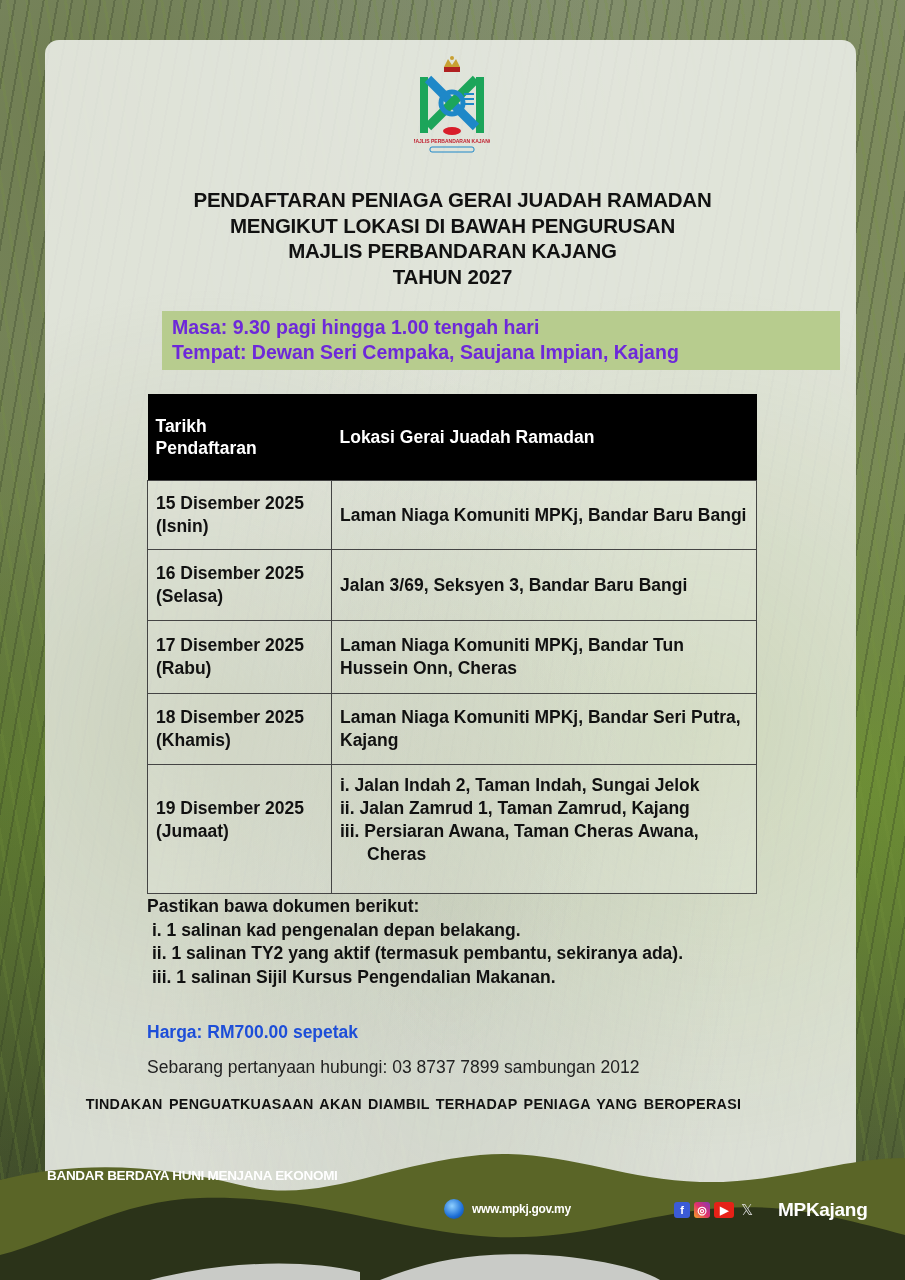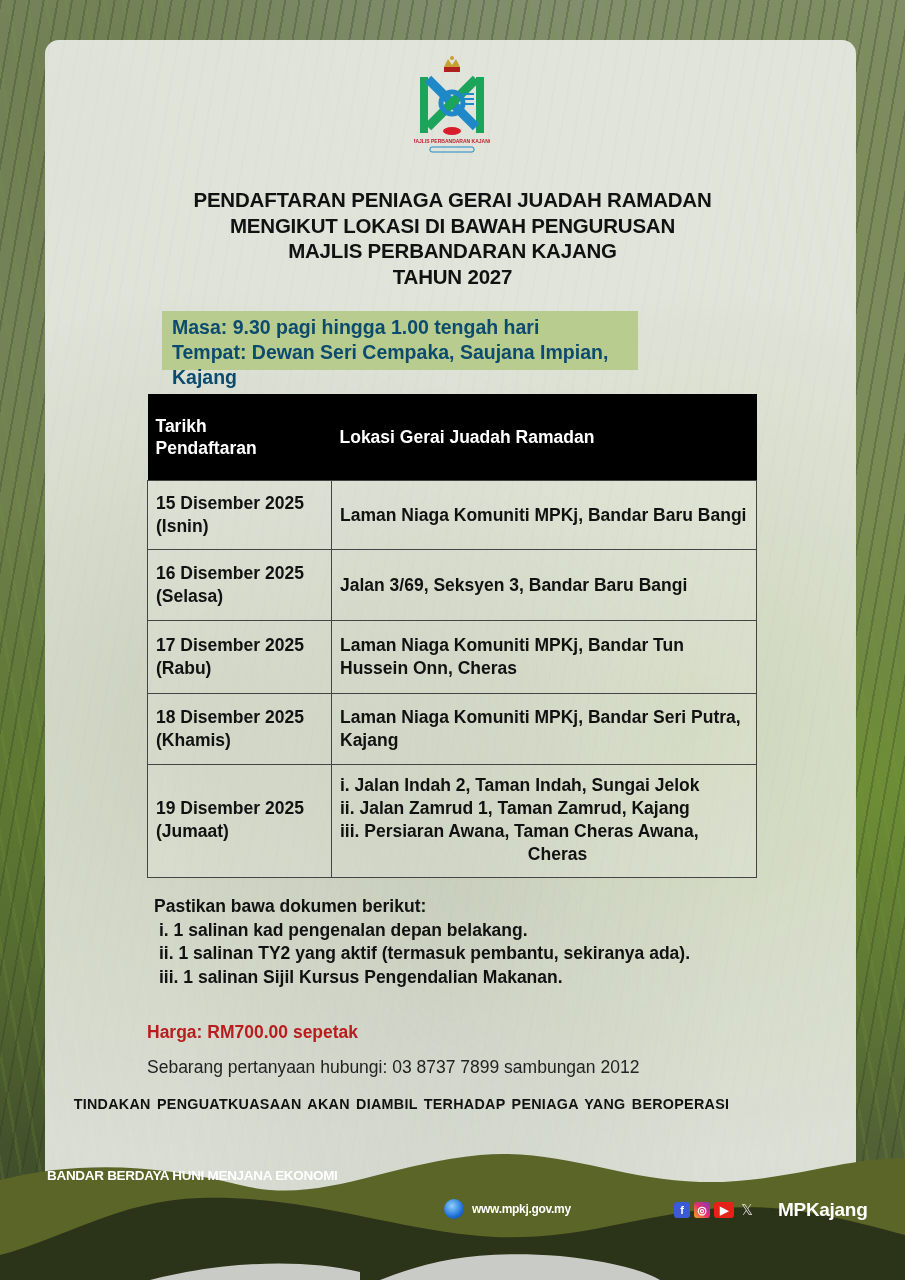--- a/index.html
+++ b/index.html
@@ -36,57 +36,57 @@
   }
   .logo {
     position: absolute; left: 414px; top: 55px; width: 76px; height: 105px;
   }
   .title {
     position: absolute; left: 0; width: 905px; top: 187px;
     text-align: center; font-weight: bold; font-size: 20.5px; line-height: 25.5px;
     color: #111; letter-spacing: -0.2px;
   }
   .info-box {
-    position: absolute; left: 162px; top: 311px; width: 476px; height: 59px;
+    position: absolute; left: 162px; top: 311px; width: 678px; height: 59px;
     background: #b7cc8e; padding: 4px 10px; box-sizing: border-box;
-    font-weight: bold; font-size: 19.5px; line-height: 25px; color: #0c4a6e;
+    font-weight: bold; font-size: 19.5px; line-height: 25px; color: #6d28d9;
   }
   table.schedule {
     position: absolute; left: 147px; top: 394px; width: 610px;
     border-collapse: collapse; font-size: 17.5px; font-weight: bold; color: #111;
   }
   table.schedule th {
     background: #000; color: #fff; text-align: left; font-weight: bold;
     height: 86px; padding: 0 8px; vertical-align: middle; font-size: 17.5px; line-height: 22px;
   }
   table.schedule th:first-child { width: 168px; margin-left: 24px; }
   table.schedule td {
     border: 1.5px solid #444; padding: 8px 8px; vertical-align: middle; line-height: 23px;
     background: rgba(255,255,255,0.15);
   }
   table.schedule tr.r1 td { height: 52px; }
   table.schedule tr.r2 td { height: 54px; }
   table.schedule tr.r3 td { height: 56px; }
   table.schedule tr.r4 td { height: 54px; }
-  table.schedule tr.r5 td { height: 98px; padding-top: 6px; padding-bottom: 8px; }
+  table.schedule tr.r5 td { height: 98px; padding-top: 6px; padding-bottom: 24px; }
   .sub-item { display: block; }
-  .sub-item.indent { padding-left: 27px; text-align: center; }
+  .sub-item.indent { padding-left: 27px; }
   .docs {
-    position: absolute; left: 154px; top: 895px; font-weight: bold; font-size: 17.5px;
+    position: absolute; left: 147px; top: 895px; font-weight: bold; font-size: 17.5px;
     line-height: 23.6px; color: #111;
   }
   .docs .li { padding-left: 5px; }
   .price {
-    position: absolute; left: 147px; top: 1022px; font-weight: bold; font-size: 17.5px; color: #b91c1c;
+    position: absolute; left: 147px; top: 1022px; font-weight: bold; font-size: 17.5px; color: #1d4ed8;
   }
   .contact {
     position: absolute; left: 147px; top: 1057px; font-size: 17.5px; color: #222;
   }
   .warning {
-    position: absolute; left: 4px; width: 795px; top: 1095px; text-align: center;
+    position: absolute; left: 16px; width: 795px; top: 1095px; text-align: center;
     font-weight: bold; font-size: 14.3px; line-height: 19.5px; color: #111; letter-spacing: 0.3px;
     word-spacing: 2px;
   }
   .footer-waves { position: absolute; left: 0; top: 1140px; width: 905px; height: 140px; }
   .footer-text {
     position: absolute; top: 1168px; font-weight: bold; font-size: 13.5px; color: #fff;
     letter-spacing: -0.3px;
   }
   .tagline { left: 47px; }
   .website { left: 444px; display: flex; align-items: center; gap: 8px; top: 1199px; font-size: 12px; }

